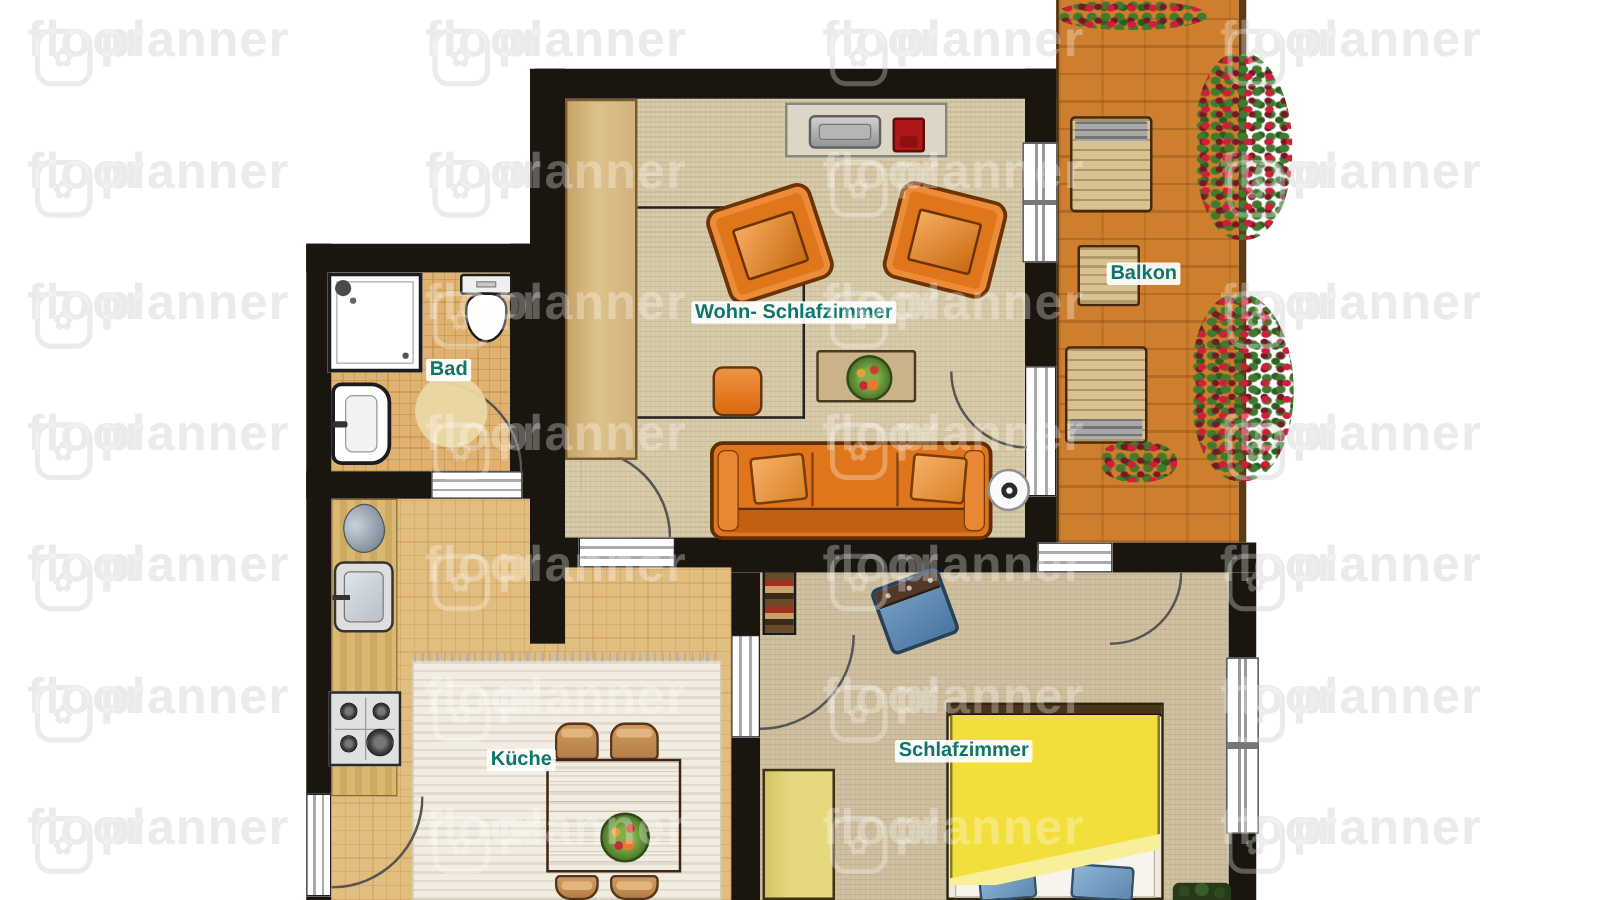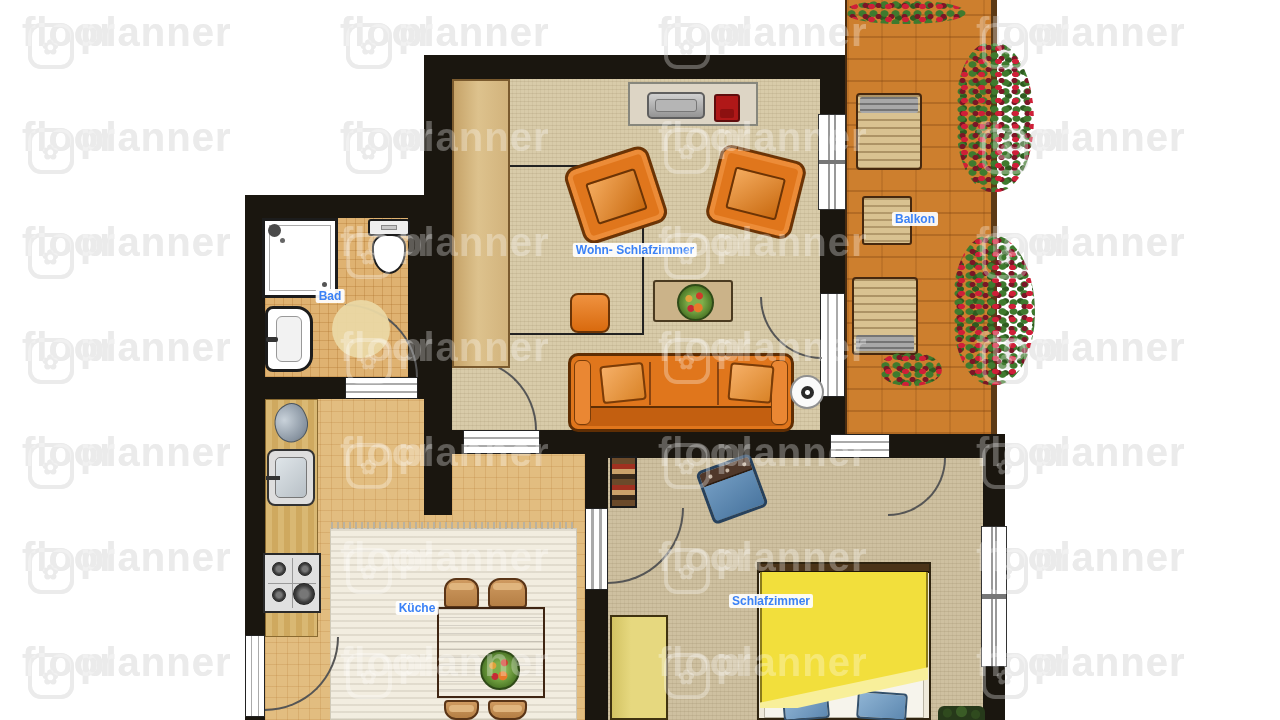--- a/index.html
+++ b/index.html
@@ -143,21 +143,21 @@
     background-image:repeating-linear-gradient(180deg,rgba(90,60,20,.30) 0 2px,transparent 2px 7px);}
   .flowers{z-index:6;border-radius:46% 54% 50% 48%;
     background-image:radial-gradient(var(--flower,#cf1f38) 3px,transparent 4px),
       radial-gradient(#7a1626 2.5px,transparent 3.5px),
       radial-gradient(var(--leaf,#3f7a2e) 3.5px,transparent 4.5px),
       radial-gradient(#2e5c20 3px,transparent 4px);
     background-size:17px 13px,13px 11px,11px 9px,15px 12px;}
 
   
   .room-label{z-index:20;transform:translate(-50%,-50%);background:rgba(255,255,255,0.92);
-    color:#3b82f6;font-size:12px;font-weight:bold;padding:0 3px;white-space:nowrap;border-radius:2px;}
+    color:#0f766e;font-size:16px;font-weight:bold;padding:0 3px;white-space:nowrap;border-radius:2px;}
 </style>
 </head>
 <body>
 
 <div id="stage">
 
   <div class="floor floor-living" style="left:452px;top:79px;width:368px;height:351px;"></div>
   <div class="floor floor-bath" style="left:265px;top:218px;width:145px;height:159px;"></div>
   <div class="floor floor-kitchen" style="left:265px;top:399px;width:159px;height:321px;"></div>
   <div class="floor floor-kitchen" style="left:424px;top:515px;width:28px;height:205px;"></div>
@@ -293,21 +293,21 @@
   <div class="furn lounger" style="left:852px;top:277px;width:66px;height:78px;">
     <div class="pad" style="bottom:2px;"></div>
   </div>
   <div class="flowers" style="left:846px;top:0;width:120px;height:24px;"></div>
   <div class="flowers" style="left:956px;top:42px;width:78px;height:150px;"></div>
   <div class="flowers" style="left:953px;top:235px;width:82px;height:150px;"></div>
   <div class="flowers" style="left:880px;top:352px;width:62px;height:34px;"></div>
 
   <div class="room-label" style="left:635px;top:250px;">Wohn- Schlafzimmer</div>
   <div class="room-label" style="left:915px;top:219px;">Balkon</div>
-  <div class="room-label" style="left:330px;top:296px;">Bad</div>
+  <div class="room-label" style="left:359px;top:296px;">Bad</div>
   <div class="room-label" style="left:417px;top:608px;">Küche</div>
   <div class="room-label" style="left:771px;top:601px;">Schlafzimmer</div>
 
 <div class="wm-layer wm-under">
       <div class="wm-unit" style="left: 22px; top: 10px;"><span>floor</span><span class="wm-logo">✿</span><span>planner</span></div>
       <div class="wm-unit" style="left: 340px; top: 10px;"><span>floor</span><span class="wm-logo">✿</span><span>planner</span></div>
       <div class="wm-unit" style="left: 658px; top: 10px;"><span>floor</span><span class="wm-logo">✿</span><span>planner</span></div>
       <div class="wm-unit" style="left: 976px; top: 10px;"><span>floor</span><span class="wm-logo">✿</span><span>planner</span></div>
       <div class="wm-unit" style="left: 22px; top: 115px;"><span>floor</span><span class="wm-logo">✿</span><span>planner</span></div>
       <div class="wm-unit" style="left: 340px; top: 115px;"><span>floor</span><span class="wm-logo">✿</span><span>planner</span></div>

